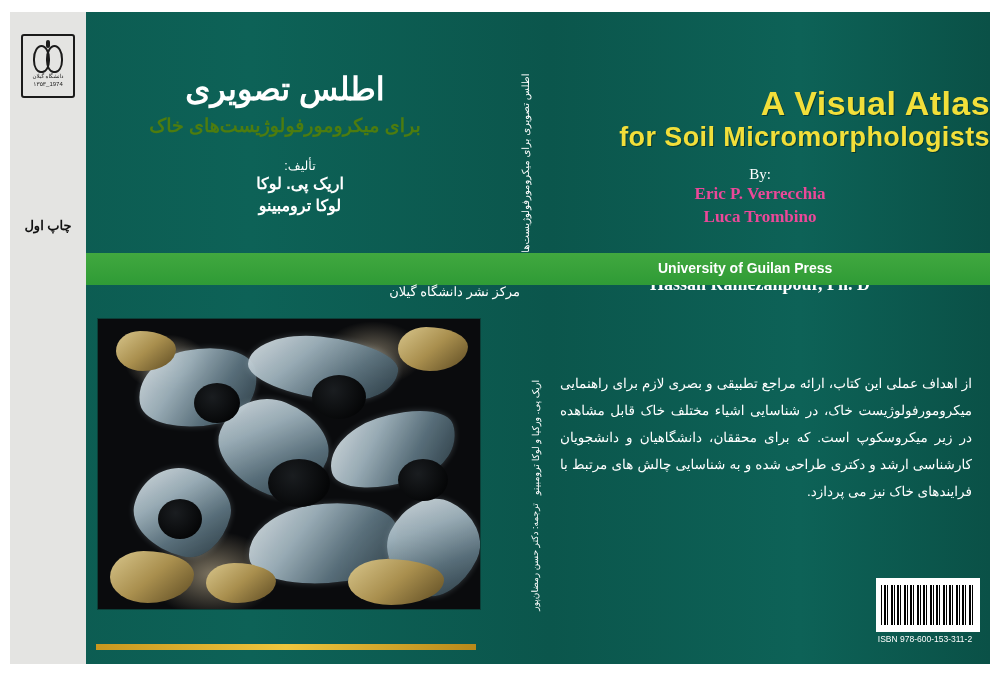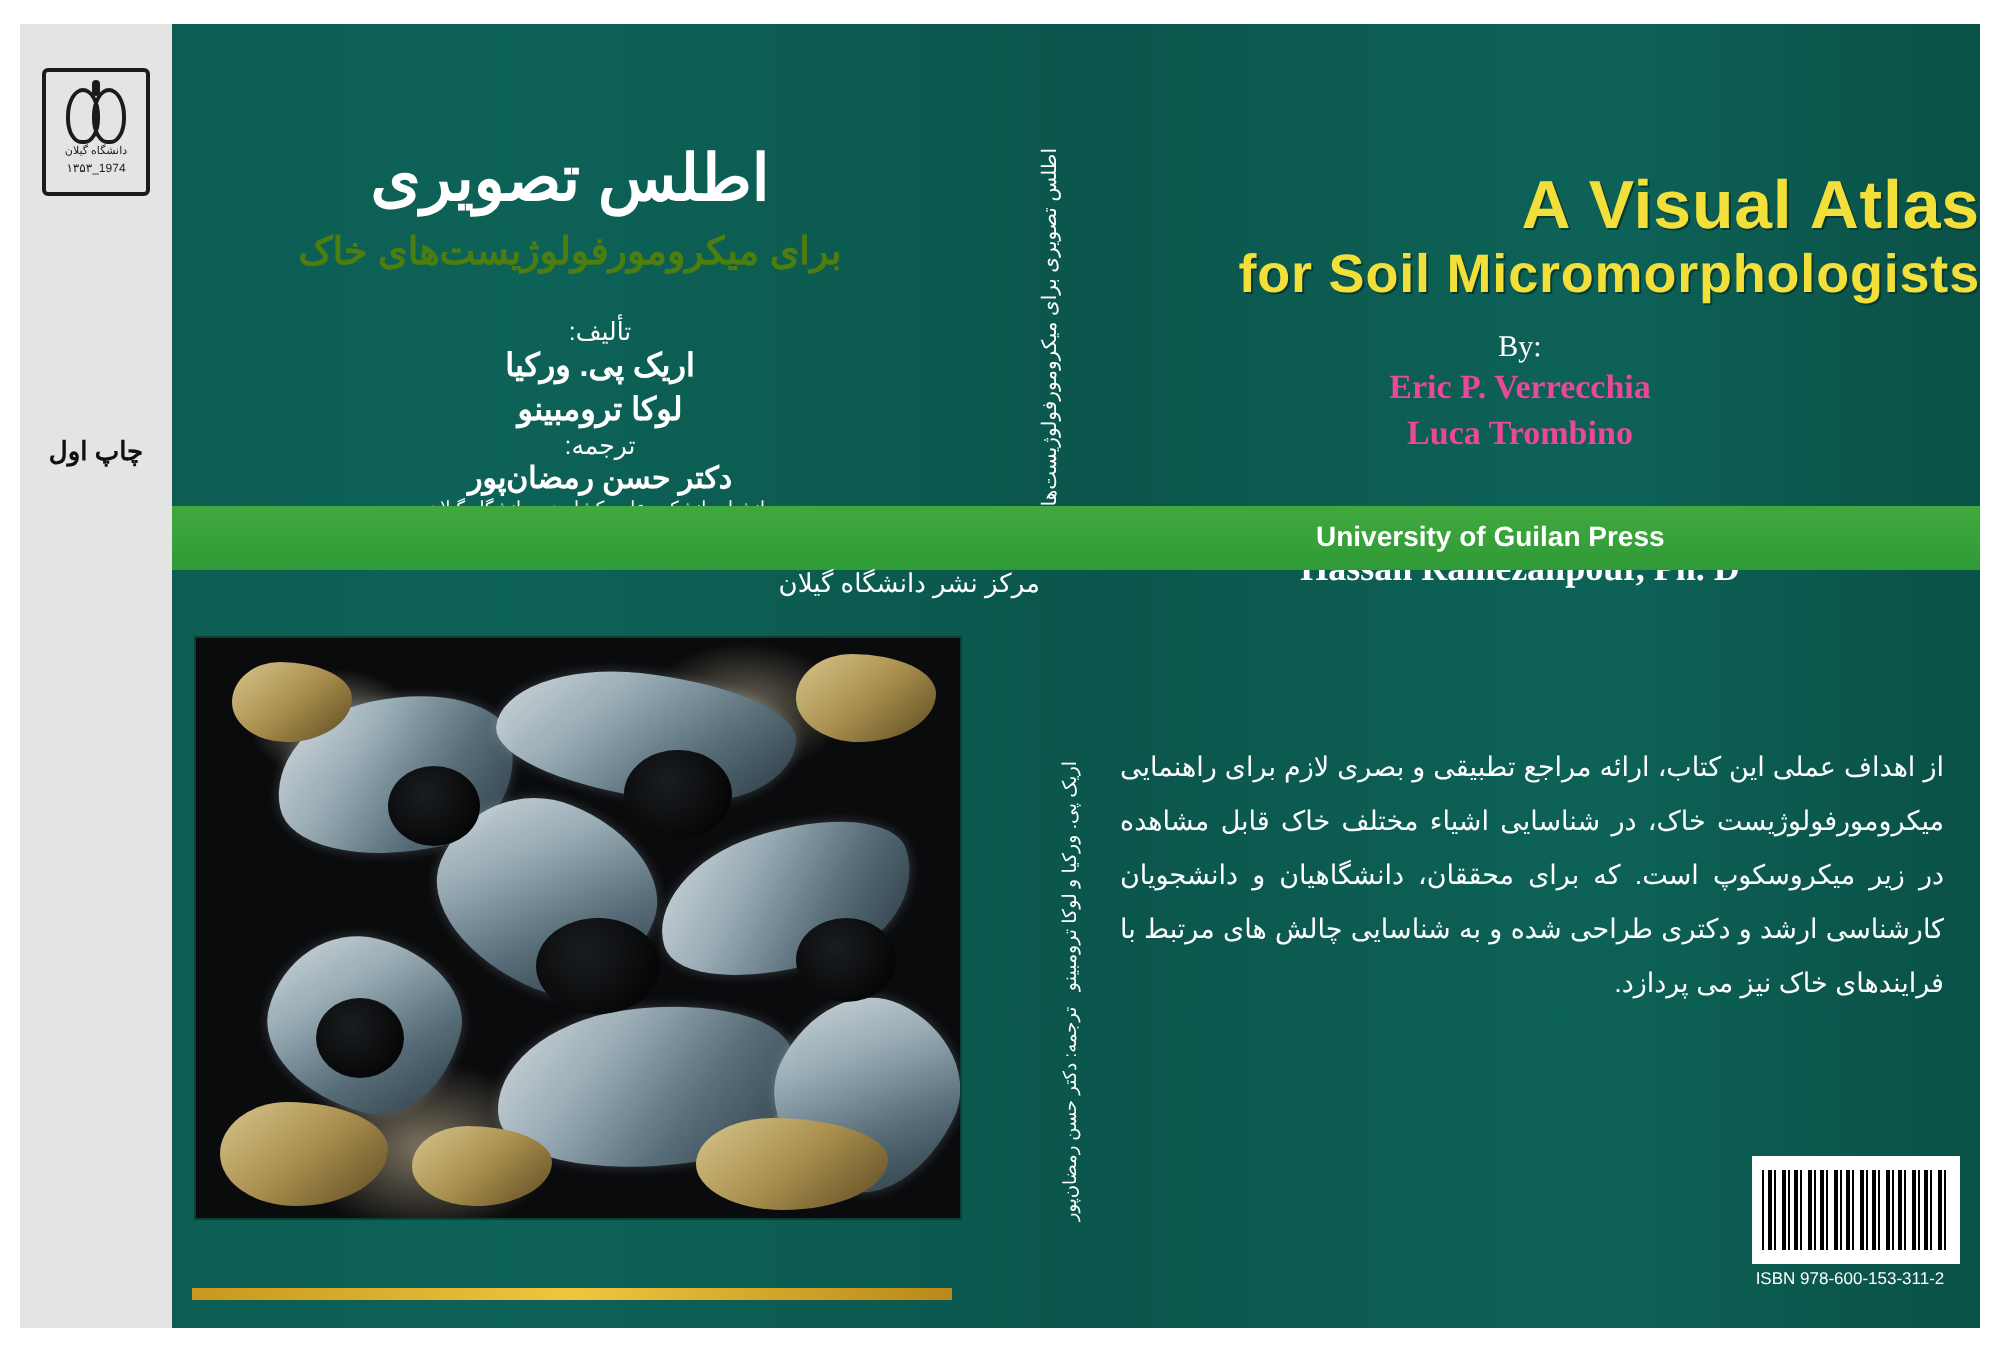--- a/index.html
+++ b/index.html
@@ -307,29 +307,24 @@
 
   <div class="teal-field"></div>
 
   <div class="back-title">
     <div class="t1">اطلس تصویری</div>
     <div class="t2">برای میکرومورفولوژیست‌های خاک</div>
   </div>
 
   <div class="back-authors">
     <div class="lbl">تألیف:</div>
-    <div class="nm">اریک پی. ورکیا</div>
+    <div class="nm">اریک پی. لوکا</div>
     <div class="nm">لوکا ترومبینو</div>
   </div>
 
-  <div class="back-translator">
-    <div class="lbl">ترجمه:</div>
-    <div class="nm">دکتر حسن رمضان‌پور</div>
-    <div class="aff">دانشیار دانشکده علوم کشاورزی دانشگاه گیلان</div>
-  </div>
 
   <div class="spine">
     <div class="spine-title">اطلس تصویری برای میکرومورفولوژیست‌های خاک</div>
     <div class="spine-authors">اریک پی. ورکیا و لوکا ترومبینو</div>
     <div class="spine-translator">ترجمه: دکتر حسن رمضان‌پور</div>
   </div>
 
   <div class="front">
     <div class="front-title">
       <div class="line1">A Visual Atlas</div>

